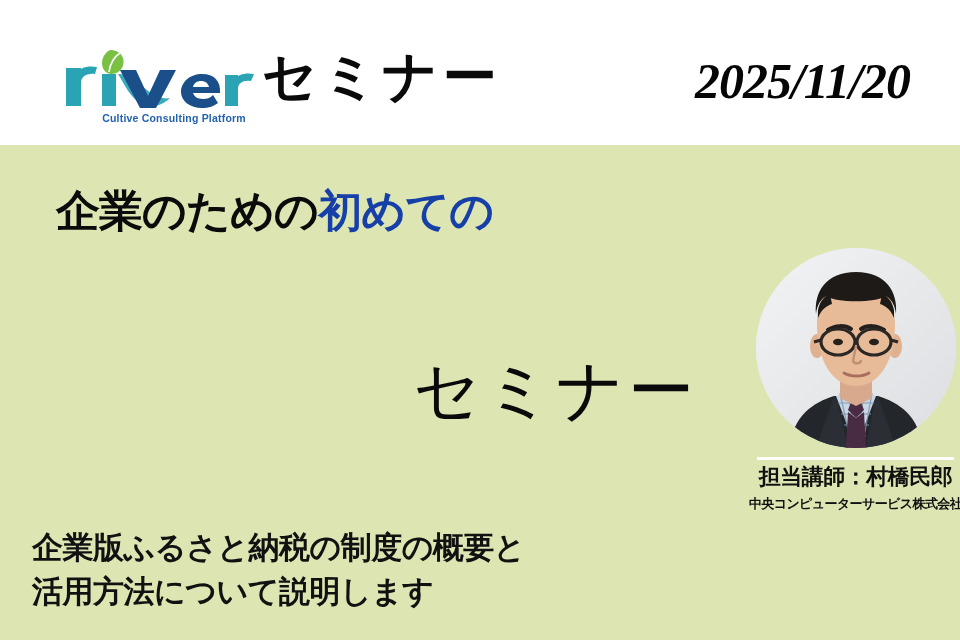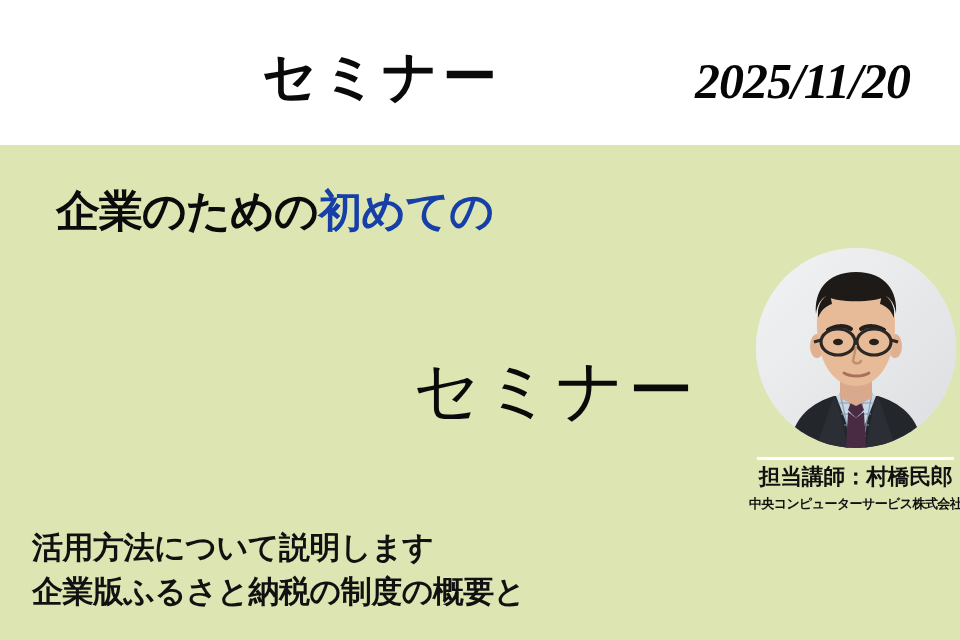--- a/index.html
+++ b/index.html
@@ -199,38 +199,62 @@
     white-space: nowrap;
   }
 </style>
 </head>
 <body>
 
 <div id="slide">
 
   <div class="header">
 
+    <div class="logo-block">
+      <div class="logo-word">
+        <svg viewBox="0 0 200 60" xmlns="http://www.w3.org/2000/svg" aria-hidden="true">
+
+          <g>
+            <path d="M48 2 C60 2 64 12 60 20 C56 27 46 28 42 22 C38 16 40 6 48 2 Z" fill="#7ac143"></path>
+            <path d="M47 24 C48 16 52 9 58 5" stroke="#ffffff" stroke-width="1.6" fill="none"></path>
+          </g>
+
+          <path d="M4 20 L4 58 L19 58 L19 35 C19 29 24 25 33 26 L35 19 C24 17 19 21 19 21 L19 20 Z" fill="#2aa3b5"></path>
+
+          <rect x="40" y="26" width="14" height="32" fill="#2aa3b5"></rect>
+
+          <path d="M56 26 C76 26 88 54 108 50 C96 62 80 60 70 48 C64 41 60 32 56 26 Z" fill="#2aa3b5" opacity="0.92"></path>
+
+          <path d="M58 22 L74 22 L86 48 L98 22 L114 22 L94 60 L78 60 Z" fill="#1b4f8a"></path>
+
+          <path d="M140 26 C128 26 119 34 119 44 C119 53 128 60 140 60 C147 60 152 58 156 55 L151 47 C148 50 145 51 141 51 C135 51 132 48 131 45 L158 45 C159 33 152 26 140 26 Z M131 39 C132 35 135 33 139 33 C143 33 146 35 147 39 Z" fill="#1b4f8a"></path>
+
+          <path d="M163 27 L163 58 L176 58 L176 41 C176 35 181 32 189 33 L192 26 C182 24 176 28 176 28 L176 27 Z" fill="#2aa3b5"></path>
+        </svg>
+      </div>
+      <div class="logo-tagline">Cultive Consulting Platform</div>
+    </div>
 
     <div class="header-seminar">セミナー</div>
 
     <div class="header-date">2025/11/20</div>
   </div>
 
   <div class="body-area">
 
     <div class="kicker">
       <span class="k-black">企業のための</span><span class="k-blue">初めての</span>
     </div>
 
 
     <div class="seminar-script">セミナー</div>
 
     <div class="lead-text">
+      <div>企業版ふるさと納税の制度の概要と</div>
       <div>活用方法について説明します</div>
-      <div>企業版ふるさと納税の制度の概要と</div>
     </div>
 
     <div class="speaker">
 
       <div class="speaker-photo">
         <svg viewBox="0 0 200 200" xmlns="http://www.w3.org/2000/svg" aria-hidden="true">
           <defs>
             <linearGradient id="bgGrad" x1="0" y1="0" x2="1" y2="1">
               <stop offset="0%" stop-color="#f2f3f4"></stop>
               <stop offset="100%" stop-color="#dcdee1"></stop>

